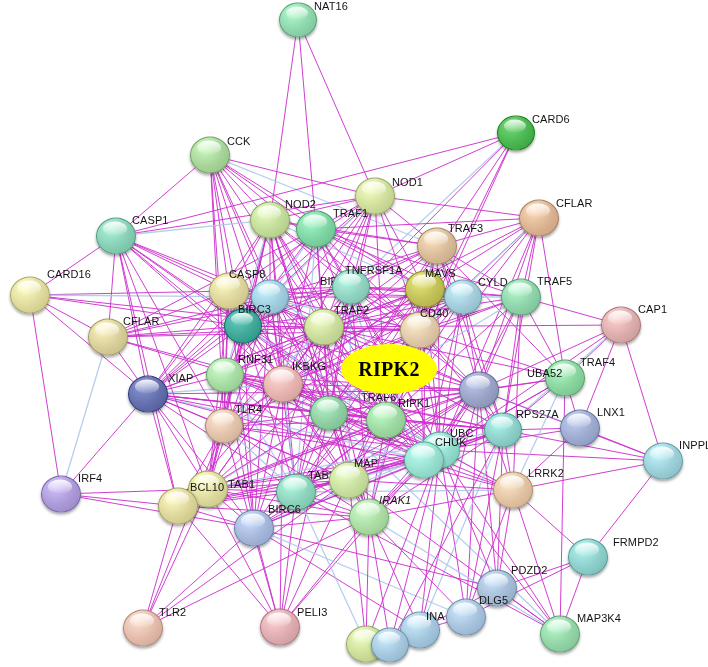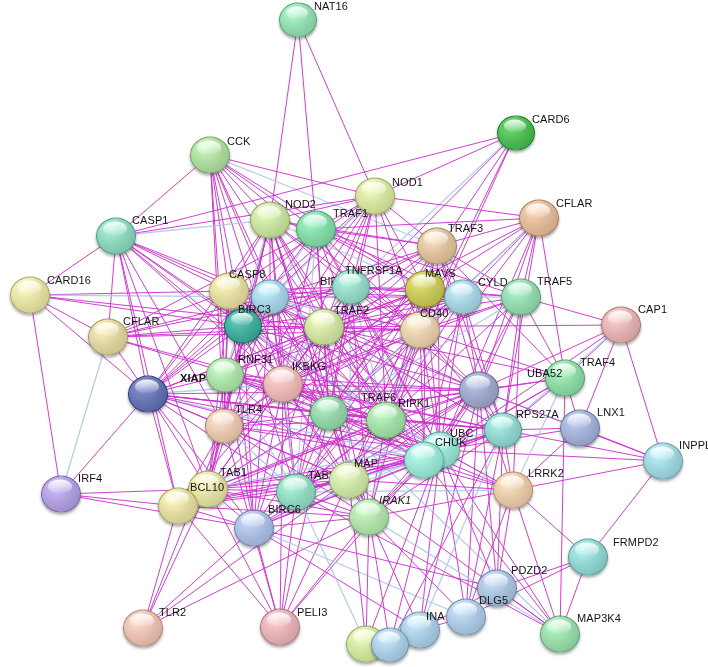--- a/index.html
+++ b/index.html
@@ -612,21 +612,21 @@
         <div class="node-body" style="background: radial-gradient(at 35% 26%, rgb(181, 249, 230) 0%, rgb(143, 211, 192) 52%, rgb(117, 185, 166) 100%); border: 1px solid rgb(88, 156, 137); box-shadow: rgba(0, 0, 0, 0.35) 0px 2px 3px;"></div>
       </div>
       <div class="node-label" style="left: 345px; top: 264px;">TNFRSF1A</div>
       <div class="node" style="left: 425px; top: 289px; width: 40px; height: 36.8px;">
         <div class="node-body" style="background: radial-gradient(at 35% 26%, rgb(233, 232, 126) 0%, rgb(195, 194, 88) 52%, rgb(169, 168, 62) 100%); border: 1px solid rgb(140, 139, 33); box-shadow: rgba(0, 0, 0, 0.35) 0px 2px 3px;"></div>
       </div>
       <div class="node-label" style="left: 425px; top: 267px;">MAVS</div>
       <div class="node" style="left: 30px; top: 295px; width: 40px; height: 36.8px;">
         <div class="node-body" style="background: radial-gradient(at 35% 26%, rgb(255, 255, 195) 0%, rgb(222, 219, 157) 52%, rgb(196, 193, 131) 100%); border: 1px solid rgb(167, 164, 102); box-shadow: rgba(0, 0, 0, 0.35) 0px 2px 3px;"></div>
       </div>
-      <div class="node-label" style="left: 47px; top: 274px;">CARD16</div>
+      <div class="node-label" style="left: 47px; top: 268px;">CARD16</div>
       <div class="node" style="left: 463px; top: 297px; width: 38px; height: 34.96px;">
         <div class="node-body" style="background: radial-gradient(at 35% 26%, rgb(202, 243, 255) 0%, rgb(164, 205, 220) 52%, rgb(138, 179, 194) 100%); border: 1px solid rgb(109, 150, 165); box-shadow: rgba(0, 0, 0, 0.35) 0px 2px 3px;"></div>
       </div>
       <div class="node-label" style="left: 478px; top: 276px;">CYLD</div>
       <div class="node" style="left: 521px; top: 297px; width: 40px; height: 36.8px;">
         <div class="node-body" style="background: radial-gradient(at 35% 26%, rgb(180, 249, 207) 0%, rgb(142, 211, 169) 52%, rgb(116, 185, 143) 100%); border: 1px solid rgb(87, 156, 114); box-shadow: rgba(0, 0, 0, 0.35) 0px 2px 3px;"></div>
       </div>
       <div class="node-label" style="left: 537px; top: 275px;">TRAF5</div>
       <div class="node" style="left: 243px; top: 326px; width: 38px; height: 34.96px;">
         <div class="node-body" style="background: radial-gradient(at 35% 26%, rgb(101, 206, 190) 0%, rgb(63, 168, 152) 52%, rgb(37, 142, 126) 100%); border: 1px solid rgb(8, 113, 97); box-shadow: rgba(0, 0, 0, 0.35) 0px 2px 3px;"></div>
@@ -656,21 +656,21 @@
         <div class="node-body" style="background: radial-gradient(at 35% 26%, rgb(255, 217, 214) 0%, rgb(230, 179, 176) 52%, rgb(204, 153, 150) 100%); border: 1px solid rgb(175, 124, 121); box-shadow: rgba(0, 0, 0, 0.35) 0px 2px 3px;"></div>
       </div>
       <div class="node-label" style="left: 292px; top: 360px;">IKBKG</div>
       <div class="node" style="left: 565px; top: 378px; width: 40px; height: 36.8px;">
         <div class="node-body" style="background: radial-gradient(at 35% 26%, rgb(176, 251, 197) 0%, rgb(138, 213, 159) 52%, rgb(112, 187, 133) 100%); border: 1px solid rgb(83, 158, 104); box-shadow: rgba(0, 0, 0, 0.35) 0px 2px 3px;"></div>
       </div>
       <div class="node-label" style="left: 580px; top: 356px;">TRAF4</div>
       <div class="node" style="left: 148px; top: 394px; width: 40px; height: 36.8px;">
         <div class="node-body" style="background: radial-gradient(at 35% 26%, rgb(137, 150, 211) 0%, rgb(99, 112, 173) 52%, rgb(73, 86, 147) 100%); border: 1px solid rgb(44, 57, 118); box-shadow: rgba(0, 0, 0, 0.35) 0px 2px 3px;"></div>
       </div>
-      <div class="node-label" style="left: 180px; top: 372px; font-weight: bold;">XIAP</div>
+      <div class="node-label" style="left: 168px; top: 372px;">XIAP</div>
       <div class="node" style="left: 479px; top: 390px; width: 40px; height: 36.8px;">
         <div class="node-body" style="background: radial-gradient(at 35% 26%, rgb(192, 201, 236) 0%, rgb(154, 163, 198) 52%, rgb(128, 137, 172) 100%); border: 1px solid rgb(99, 108, 143); box-shadow: rgba(0, 0, 0, 0.35) 0px 2px 3px;"></div>
       </div>
       <div class="node-label" style="left: 491px; top: 367px; margin-left: 36px;">UBA52</div>
       <div class="node" style="left: 329px; top: 413px; width: 38px; height: 34.96px;">
         <div class="node-body" style="background: radial-gradient(at 35% 26%, rgb(182, 245, 201) 0%, rgb(144, 207, 163) 52%, rgb(118, 181, 137) 100%); border: 1px solid rgb(89, 152, 108); box-shadow: rgba(0, 0, 0, 0.35) 0px 2px 3px;"></div>
       </div>
       <div class="node-label" style="left: 341px; top: 391px; padding-left: 20px;">TRAF6</div>
       <div class="node" style="left: 386px; top: 420px; width: 40px; height: 36.8px;">
         <div class="node-body" style="background: radial-gradient(at 35% 26%, rgb(196, 254, 200) 0%, rgb(158, 216, 162) 52%, rgb(132, 190, 136) 100%); border: 1px solid rgb(103, 161, 107); box-shadow: rgba(0, 0, 0, 0.35) 0px 2px 3px;"></div>
@@ -692,21 +692,21 @@
         <div class="node-body" style="background: radial-gradient(at 35% 26%, rgb(184, 255, 244) 0%, rgb(146, 221, 206) 52%, rgb(120, 195, 180) 100%); border: 1px solid rgb(91, 166, 151); box-shadow: rgba(0, 0, 0, 0.35) 0px 2px 3px;"></div>
       </div>
       <div class="node-label" style="left: 450px; top: 427px;">UBC</div>
       <div class="node" style="left: 663px; top: 461px; width: 40px; height: 36.8px;">
         <div class="node-body" style="background: radial-gradient(at 35% 26%, rgb(193, 246, 254) 0%, rgb(155, 208, 216) 52%, rgb(129, 182, 190) 100%); border: 1px solid rgb(100, 153, 161); box-shadow: rgba(0, 0, 0, 0.35) 0px 2px 3px;"></div>
       </div>
       <div class="node-label" style="left: 679px; top: 439px;">INPPL1</div>
       <div class="node" style="left: 208px; top: 489px; width: 40px; height: 36.8px;">
         <div class="node-body" style="background: radial-gradient(at 35% 26%, rgb(255, 255, 195) 0%, rgb(220, 219, 157) 52%, rgb(194, 193, 131) 100%); border: 1px solid rgb(165, 164, 102); box-shadow: rgba(0, 0, 0, 0.35) 0px 2px 3px;"></div>
       </div>
-      <div class="node-label" style="left: 220px; top: 466px;">TAB1</div>
+      <div class="node-label" style="left: 220px; top: 478px; padding-left: 8px;">TAB1</div>
       <div class="node" style="left: 178px; top: 506px; width: 40px; height: 36.8px;">
         <div class="node-body" style="background: radial-gradient(at 35% 26%, rgb(255, 252, 193) 0%, rgb(221, 214, 155) 52%, rgb(195, 188, 129) 100%); border: 1px solid rgb(166, 159, 100); box-shadow: rgba(0, 0, 0, 0.35) 0px 2px 3px;"></div>
       </div>
       <div class="node-label" style="left: 190px; top: 481px;">BCL10</div>
       <div class="node" style="left: 296px; top: 492px; width: 40px; height: 36.8px;">
         <div class="node-body" style="background: radial-gradient(at 35% 26%, rgb(178, 250, 226) 0%, rgb(140, 212, 188) 52%, rgb(114, 186, 162) 100%); border: 1px solid rgb(85, 157, 133); box-shadow: rgba(0, 0, 0, 0.35) 0px 2px 3px;"></div>
       </div>
       <div class="node-label" style="left: 308px; top: 469px;">TAB2</div>
       <div class="node" style="left: 349px; top: 480px; width: 40px; height: 36.8px;">
         <div class="node-body" style="background: radial-gradient(at 35% 26%, rgb(238, 255, 198) 0%, rgb(200, 224, 160) 52%, rgb(174, 198, 134) 100%); border: 1px solid rgb(145, 169, 105); box-shadow: rgba(0, 0, 0, 0.35) 0px 2px 3px;"></div>
@@ -760,13 +760,16 @@
         <div class="node-body" style="background: radial-gradient(at 35% 26%, rgb(185, 251, 204) 0%, rgb(147, 213, 166) 52%, rgb(121, 187, 140) 100%); border: 1px solid rgb(92, 158, 111); box-shadow: rgba(0, 0, 0, 0.35) 0px 2px 3px;"></div>
       </div>
       <div class="node-label" style="left: 577px; top: 612px;">MAP3K4</div>
       <div class="node" style="left: 366px; top: 644px; width: 40px; height: 36.8px;">
         <div class="node-body" style="background: radial-gradient(at 35% 26%, rgb(241, 255, 193) 0%, rgb(203, 223, 155) 52%, rgb(177, 197, 129) 100%); border: 1px solid rgb(148, 168, 100); box-shadow: rgba(0, 0, 0, 0.35) 0px 2px 3px;"></div>
       </div>
       <div class="node" style="left: 390px; top: 645px; width: 38px; height: 34.96px;">
         <div class="node-body" style="background: radial-gradient(at 35% 26%, rgb(204, 238, 255) 0%, rgb(166, 200, 222) 52%, rgb(140, 174, 196) 100%); border: 1px solid rgb(111, 145, 167); box-shadow: rgba(0, 0, 0, 0.35) 0px 2px 3px;"></div>
       </div>
     </div>
+  <div id="focus-node">
+    <span id="focus-node-label">RIPK2</span>
+  </div>
 </div>
 
 </body></html>

